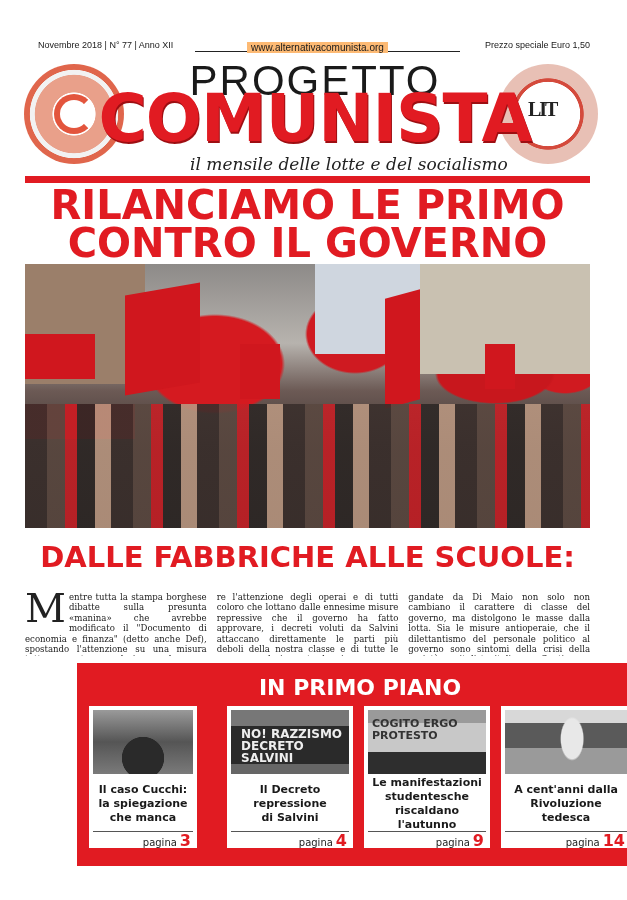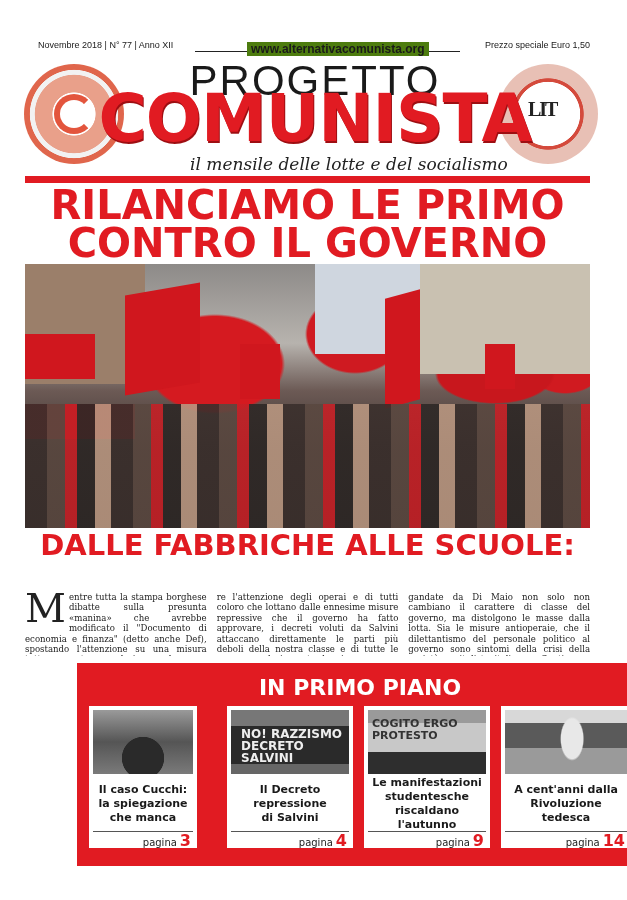--- a/index.html
+++ b/index.html
@@ -2,21 +2,21 @@
 <html><head>
 <meta charset="utf-8">
 <style>
   * { box-sizing: border-box; margin: 0; padding: 0; }
   html, body { width: 627px; height: 900px; background: #ffffff; overflow: hidden; }
   body { position: relative; font-family: "Liberation Sans", sans-serif; color: #1a1a1a; }
 
   .meta { position: absolute; top: 40px; left: 25px; width: 565px; height: 14px; font-size: 9px; }
   .meta .left { position: absolute; left: 0; top: 0; padding-left: 13px; }
   .meta .right { position: absolute; right: 0; top: 0; }
-  .meta .center { position: absolute; left: 222px; top: 2px; font-weight: bold; font-size: 12px; background: #4d7c0f; padding: 0 4px; z-index: 2; }
+  .meta .center { position: absolute; left: 222px; top: 2px; font-weight: normal; font-size: 10px; background: #fdba74; padding: 0 4px; z-index: 2; }
   .meta .rule { position: absolute; left: 170px; right: 130px; top: 11px; border-top: 1px solid #222; }
 
   .logo { position: absolute; width: 100px; height: 100px; border-radius: 50%; }
   .logo-left { left: 24px; top: 64px; background: radial-gradient(circle, #fff 0 30%, #e9a08a 31% 55%, #f2f2f2 56% 62%, #e0664c 63% 100%); }
   .logo-right { left: 498px; top: 64px; background: radial-gradient(circle, #ffffff 0 45%, #d44a3c 46% 50%, #e8c0b5 51% 72%, #d44a3c 73% 100%); }
   .logo-left .emblem { position: absolute; left: 30px; top: 30px; width: 40px; height: 40px; border: 6px solid #e3553d; border-radius: 50%; border-right-color: transparent; }
   .logo-right .emblem { position: absolute; left: 30px; top: 34px; font-size: 20px; font-weight: bold; color: #222; font-family: "Liberation Serif", serif; letter-spacing: -2px; }
 
   .mast-top { position: absolute; left: 160px; top: 60px; width: 310px; text-align: center; font-size: 42px; letter-spacing: 2px; color: #1a1a1a; font-weight: normal; line-height: 42px; }
   .mast-main { position: absolute; left: 80px; top: 86px; width: 470px; text-align: center; font-size: 66px; font-weight: 900; color: #e11b22; line-height: 66px; letter-spacing: -1px; font-family: "DejaVu Sans", sans-serif; text-shadow: 1px 2px 0 #9e0e12; }
@@ -33,21 +33,21 @@
       radial-gradient(ellipse 60px 30px at 470px 110px, #c8171d 0 95%, transparent 100%),
       radial-gradient(ellipse 40px 30px at 540px 100px, #d01a20 0 95%, transparent 100%),
       linear-gradient(180deg, #8d8a88 0%, #b7b3ae 30%, #6c5a55 48%, #3f3431 70%, #2b2422 100%); }
   .photo .sky { position: absolute; left: 290px; top: 0; width: 110px; height: 90px; background: #cfd6df; }
   .photo .bldg-l { position: absolute; left: 0; top: 0; width: 120px; height: 120px; background: #9b7f6a; }
   .photo .bldg-r { position: absolute; left: 395px; top: 0; width: 170px; height: 110px; background: #c9c1b1; }
   .photo .crowd { position: absolute; left: 0; top: 140px; width: 565px; height: 124px;
     background: repeating-linear-gradient(90deg, #3a2f2c 0 22px, #5a4840 22px 40px, #c52026 40px 52px, #2e2826 52px 70px, #b89680 70px 86px); opacity: 0.9; }
   .photo .flag { position: absolute; background: #d0171e; }
 
-  .subhead { position: absolute; left: 25px; top: 530px; width: 565px; text-align: center; color: #e11b22; font-weight: bold; font-family: "DejaVu Sans", sans-serif; }
+  .subhead { position: absolute; left: 25px; top: 542px; width: 565px; text-align: center; color: #e11b22; font-weight: bold; font-family: "DejaVu Sans", sans-serif; }
   .subhead .l1 { font-size: 29px; line-height: 31px; display: block; }
   .subhead .l2 { font-size: 22px; line-height: 27px; display: block; }
 
   .body-text { position: absolute; left: 25px; top: 592px; width: 565px; height: 64px; display: flex; gap: 10px; font-family: "DejaVu Serif", serif; font-size: 8.6px; line-height: 10.4px; color: #222; text-align: justify; }
   .body-text .col { flex: 1; overflow: hidden; }
   .dropcap { float: left; font-size: 40px; line-height: 32px; margin-right: 3px; margin-top: 0px; font-family: "DejaVu Serif", serif; }
   .continua { font-style: italic; }
 
   .primo { position: absolute; left: 41px; top: 663px; width: 566px; height: 203px; background: #e11b22; margin-left: 36px; }
   .primo .title { position: absolute; left: 0; top: 12px; width: 100%; text-align: center; color: #fff; font-weight: bold; font-size: 22px; font-family: "DejaVu Sans", sans-serif; }

